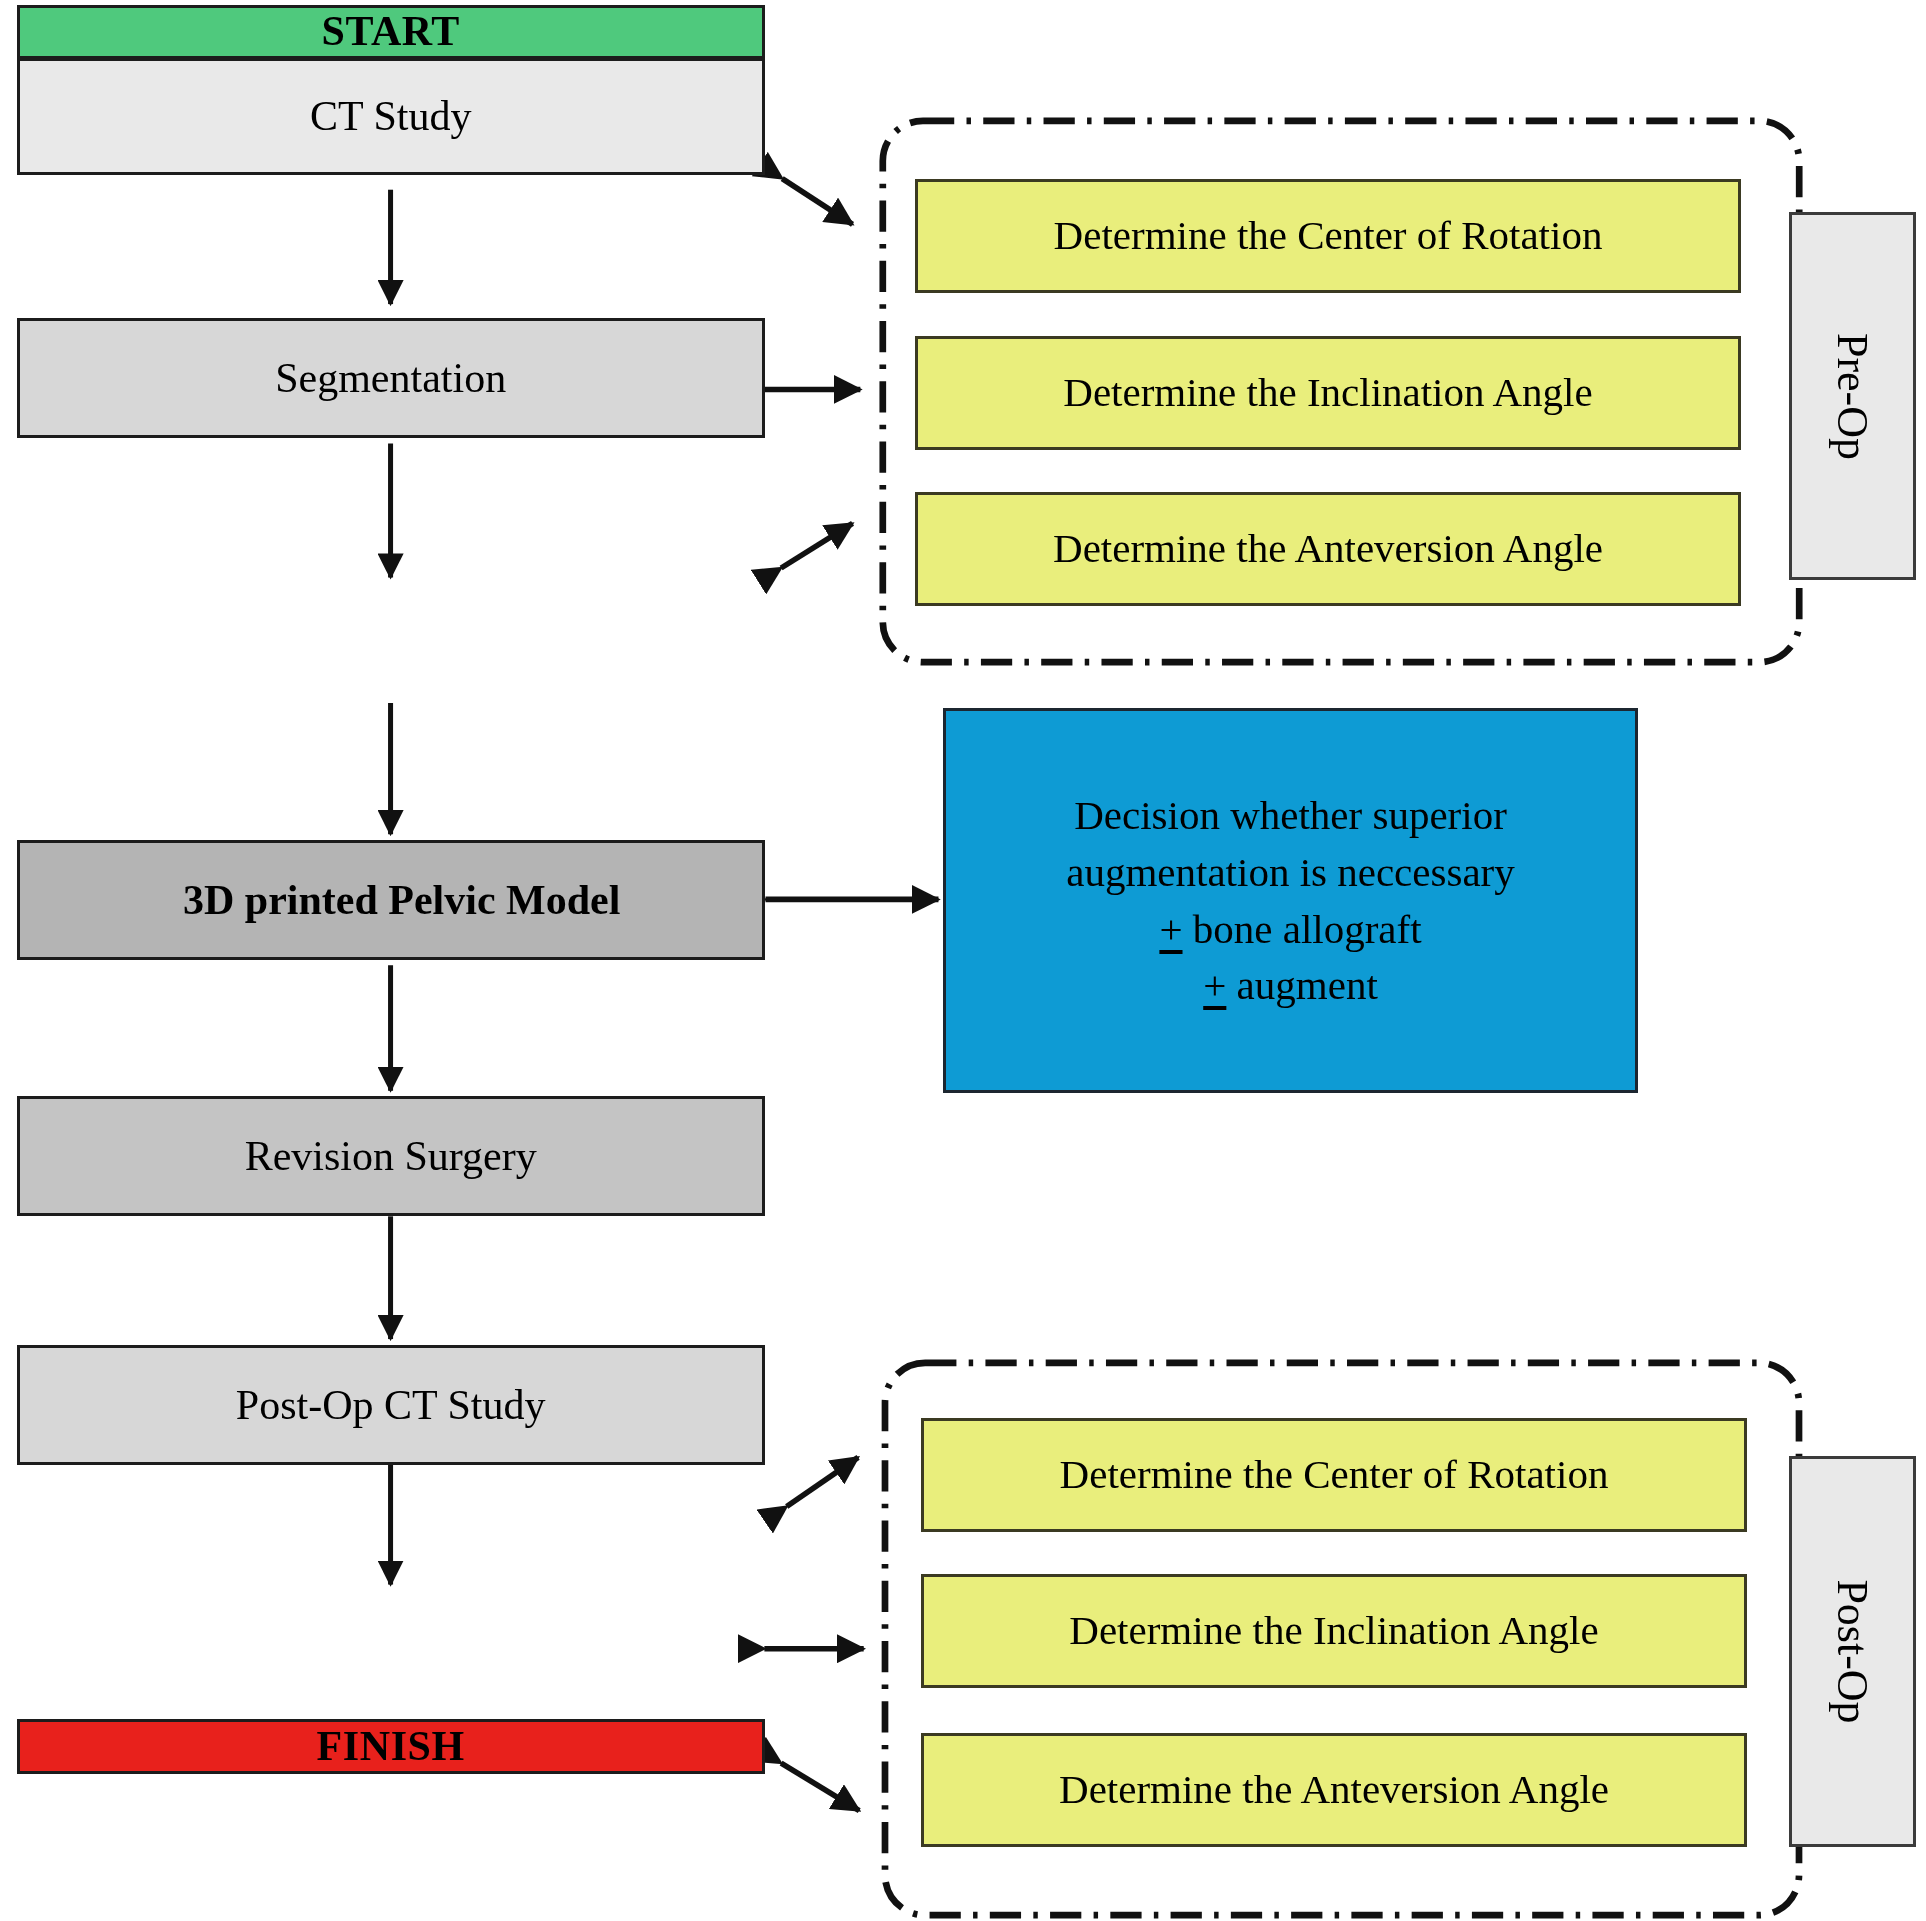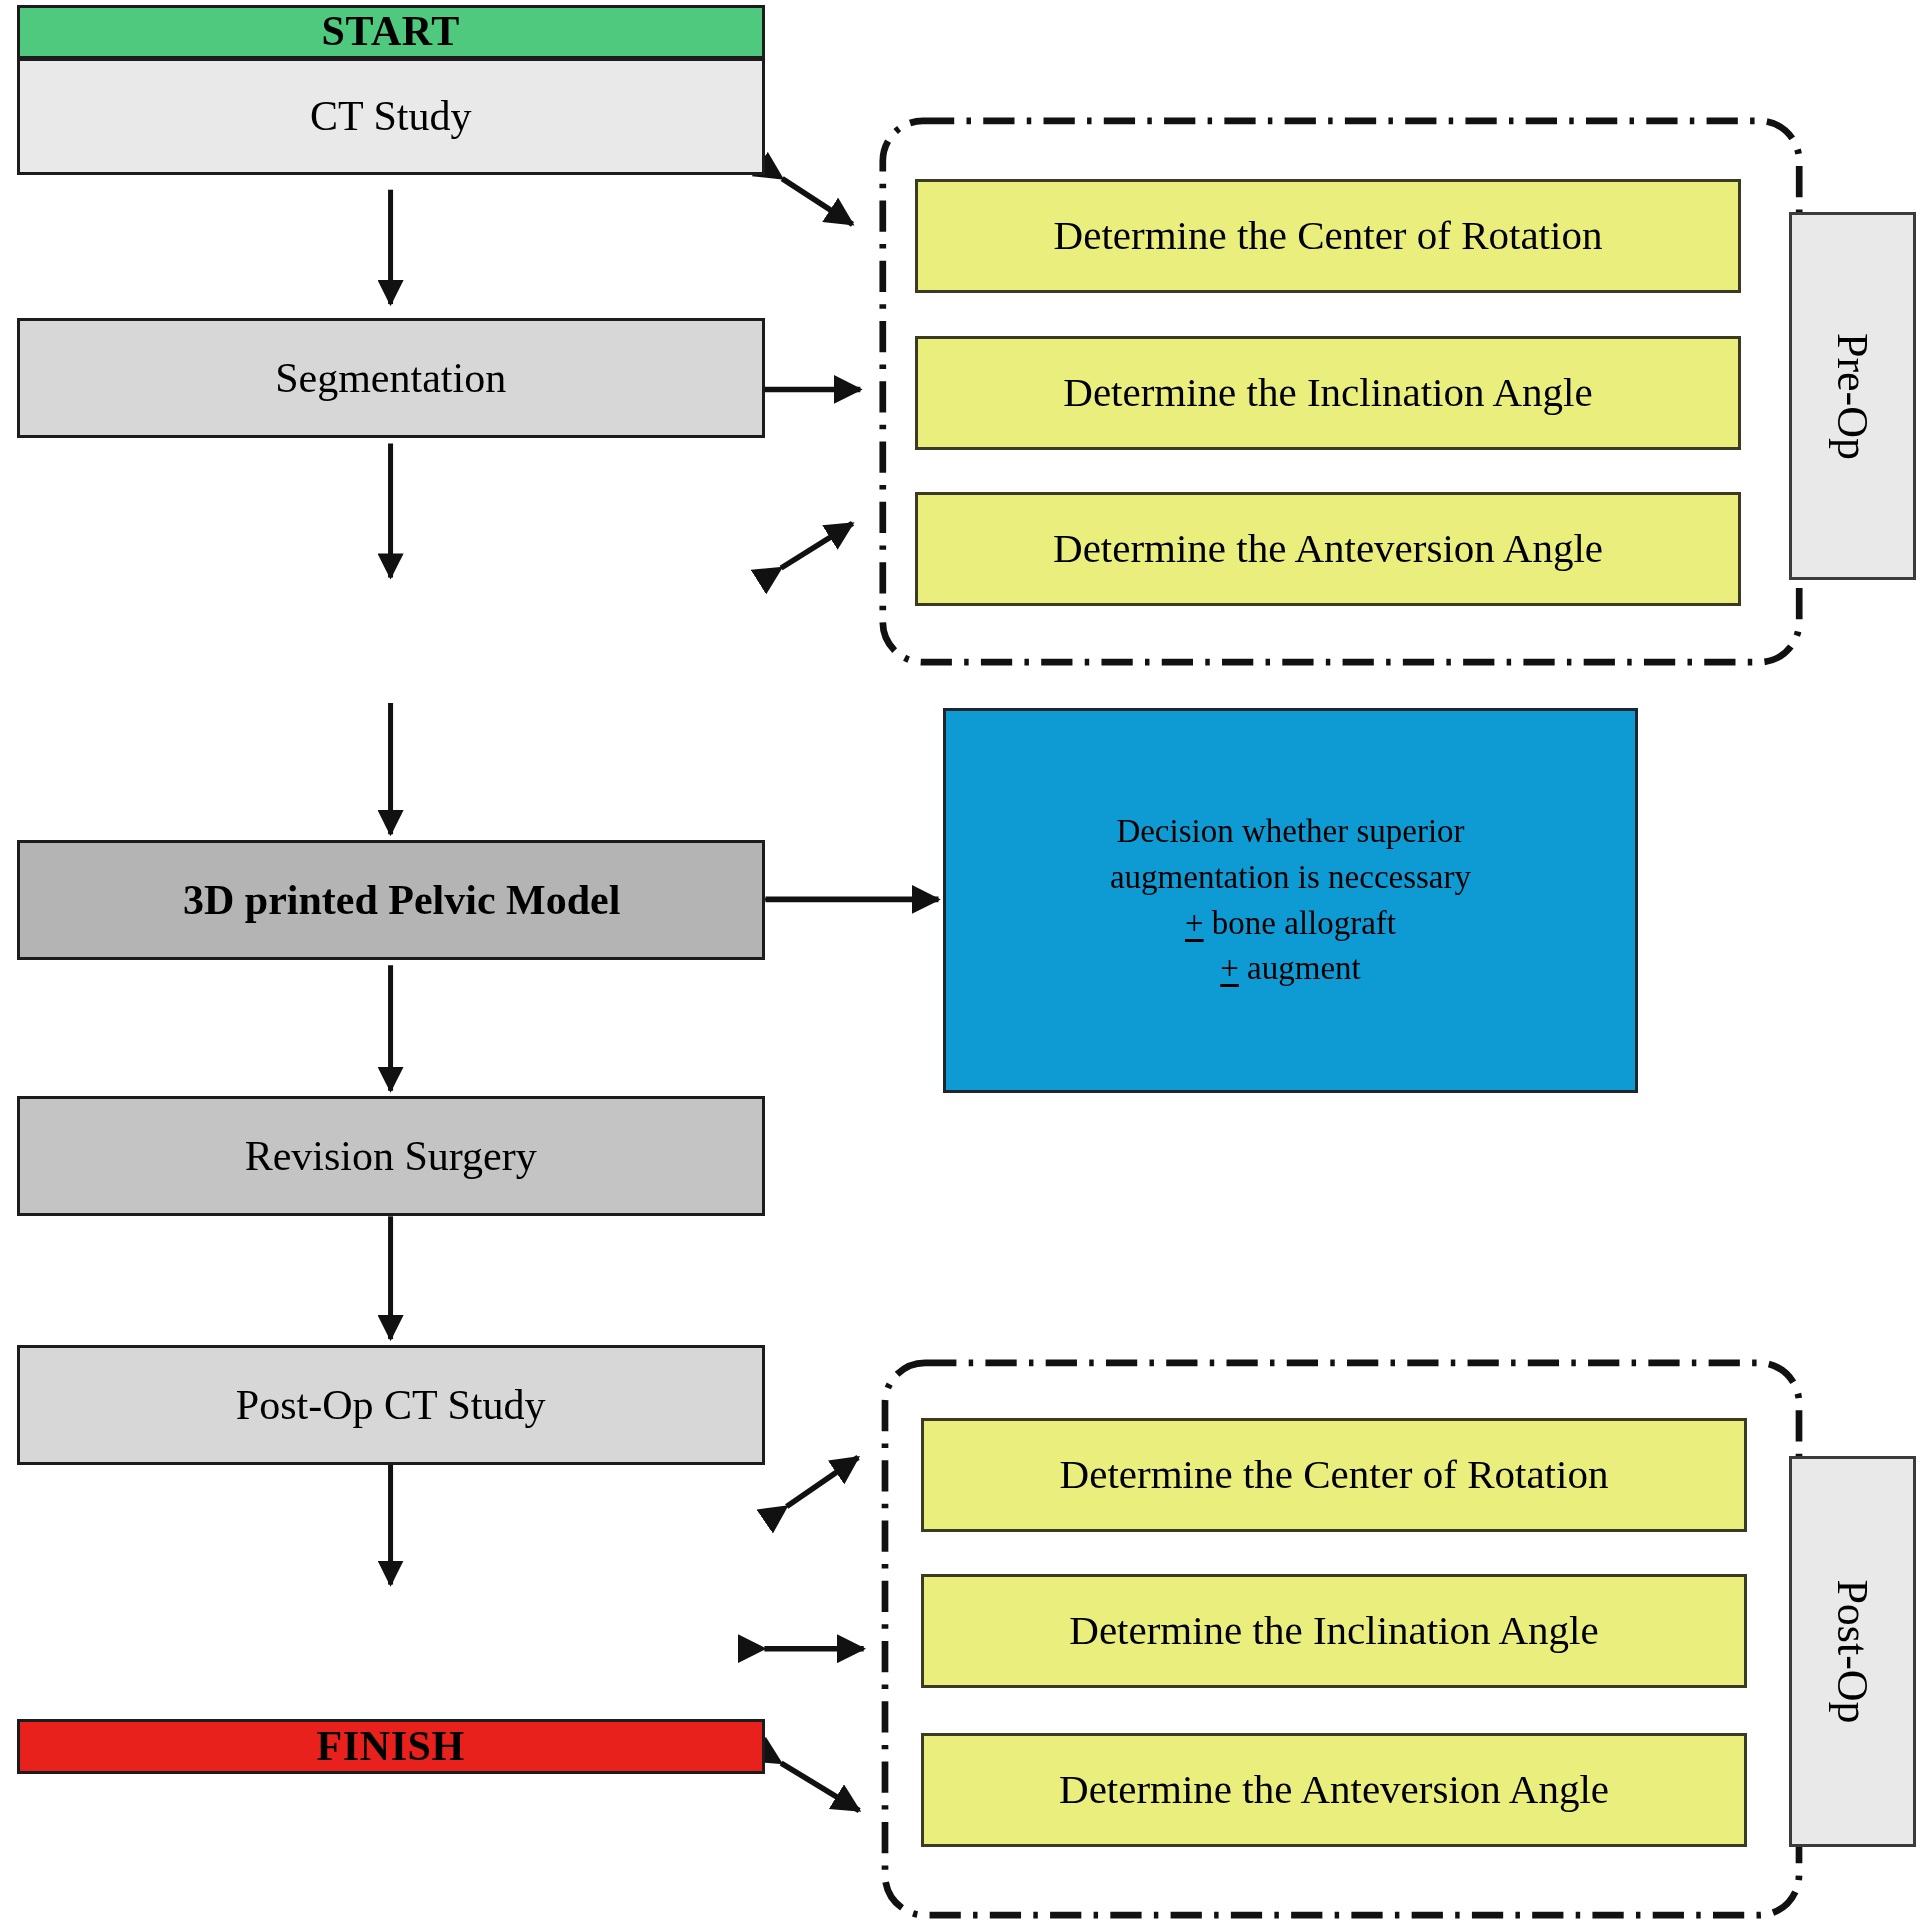--- a/index.html
+++ b/index.html
@@ -34,21 +34,21 @@
   .fill-blue    {background:#0E9BD4;}
 
   .box.yellow{
     border:3.3px solid #3b3a22;
     font-size:41px;
   }
   .box.blue{
     border:3.9px solid #1c2630;
     flex-direction:column;
     white-space:normal;
-    font-size:33px;
+    font-size:41px;
     line-height:1.38;
   }
   .blue-line{display:block;}
   .pm{ text-decoration:underline; text-underline-offset:0.16em; }
 
   
   .vlabel{
     position:absolute;box-sizing:border-box;
     background:#E9E9E9;
     border:3.9px solid #3b3b3b;

